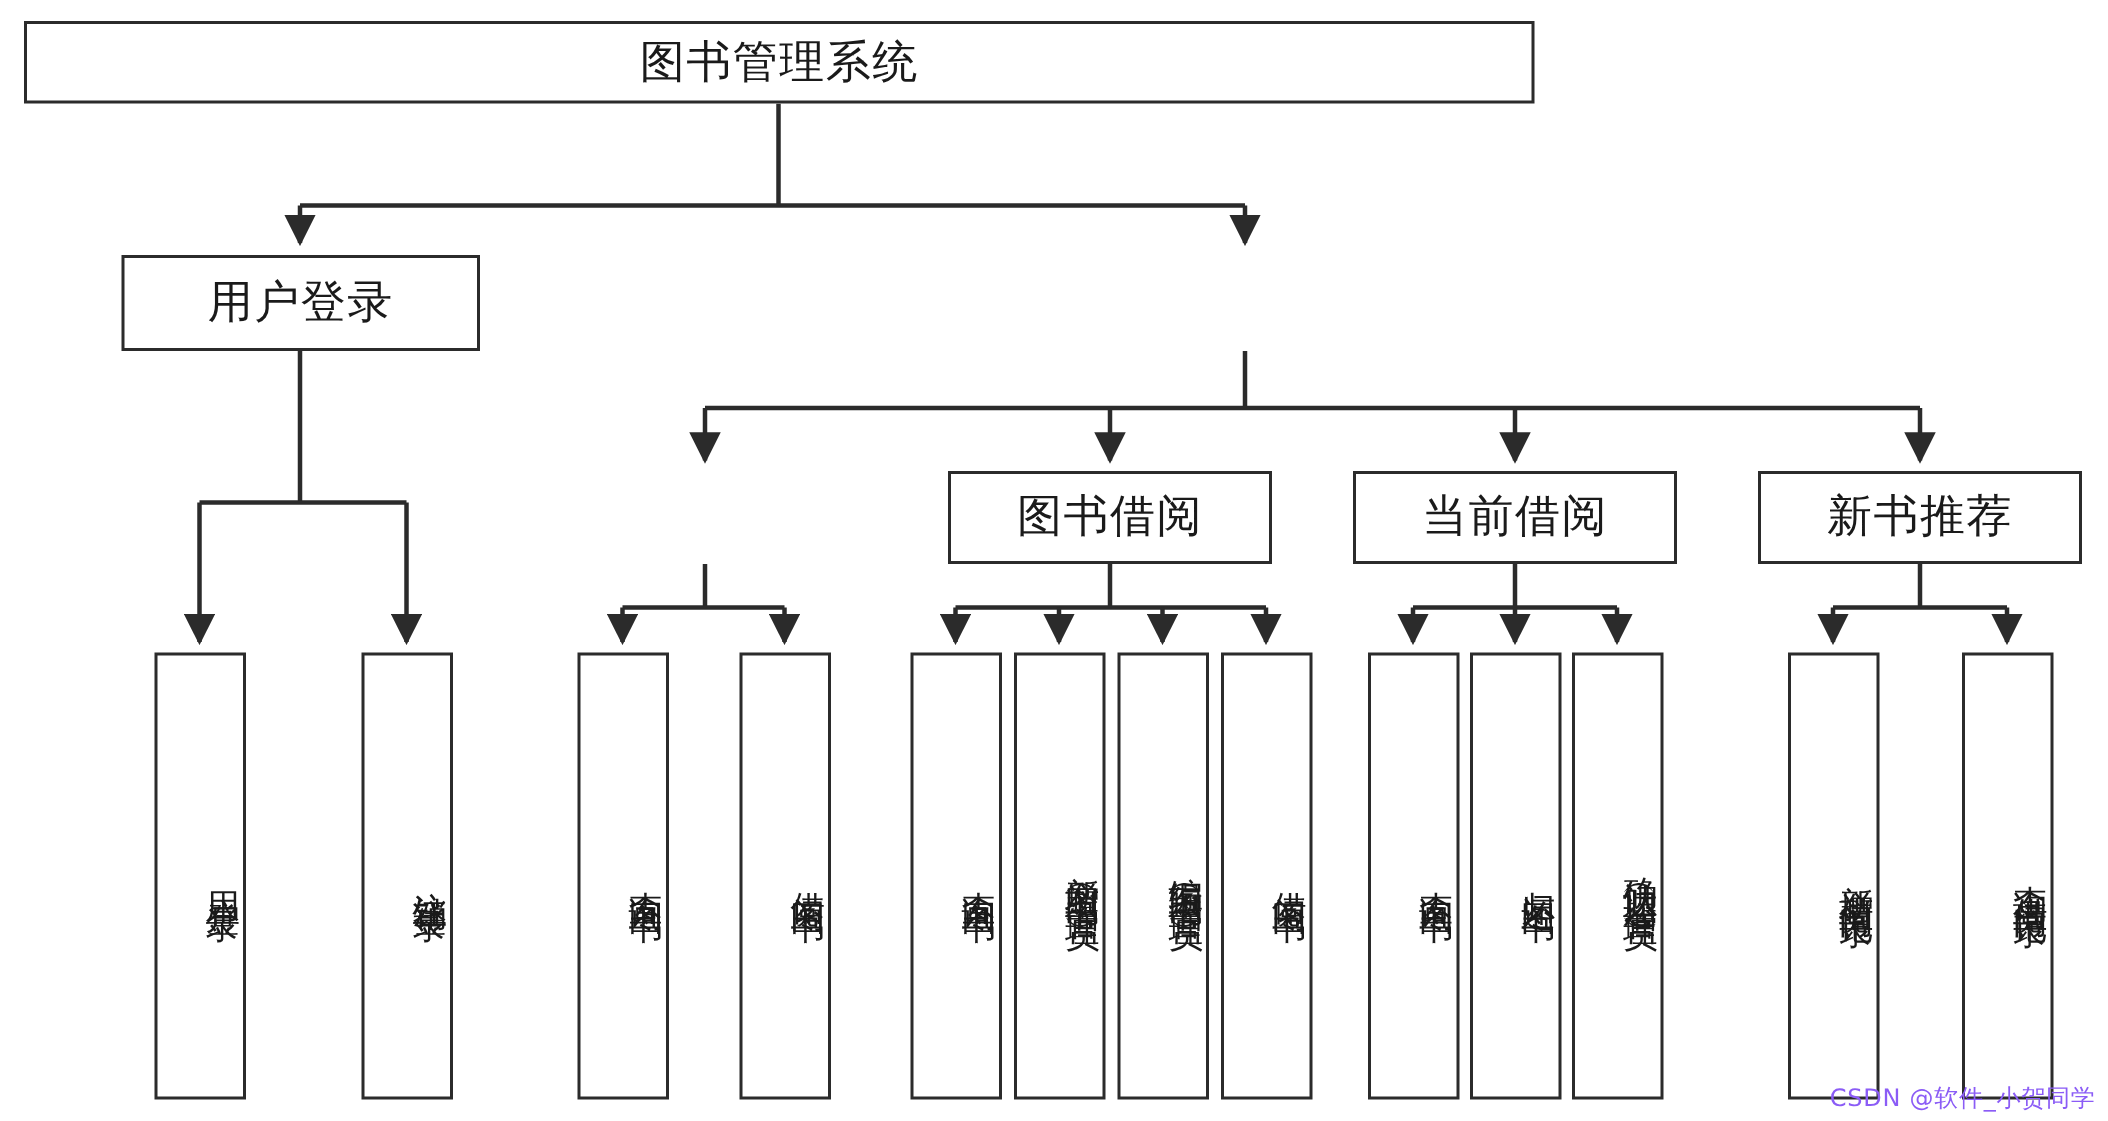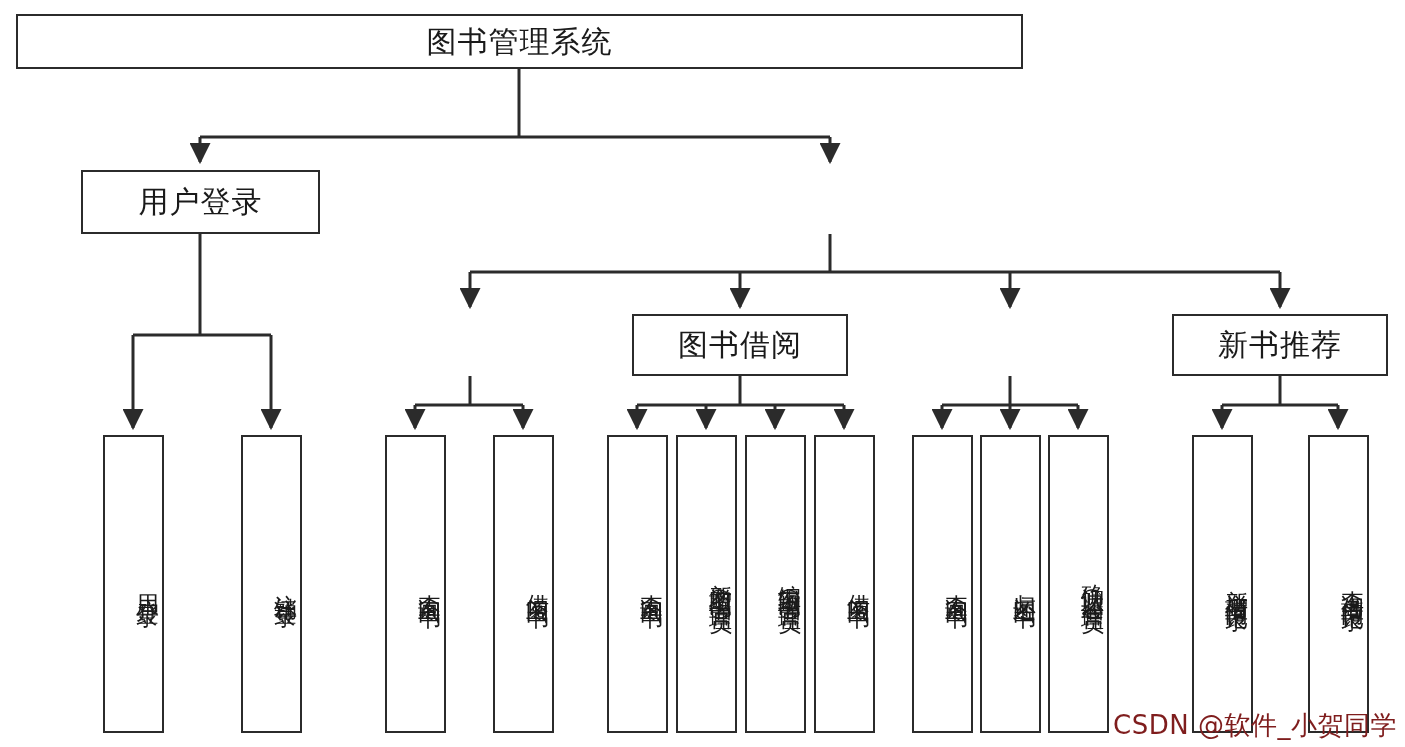--- a/index.html
+++ b/index.html
@@ -55,22 +55,22 @@
   .node.vert .vtext {
     writing-mode: vertical-rl;
     text-orientation: upright;
     display: block;
     white-space: nowrap;
   }
   .watermark {
     position: absolute;
     right: 8px;
     bottom: 4px;
-    font-size: 26px;
-    color: #7f1d1d;
+    font-size: 16px;
+    color: #8b5cf6;
     letter-spacing: 0.5px;
     white-space: nowrap;
   }
 </style>
 </head>
 <body>
 
 <div id="diagram-root">
 
   <svg id="edge-layer" viewBox="0 0 1405 747" width="1405" height="747" xmlns="http://www.w3.org/2000/svg">
@@ -127,20 +127,23 @@
     <span>图书管理系统</span>
   </div>
 
   <div class="node horiz" style="left:81px; top:170px; width:239px; height:64px;">
     <span>用户登录</span>
   </div>
 
   <div class="node horiz" style="left:632px; top:314px; width:216px; height:62px;">
     <span>图书借阅</span>
   </div>
+  <div class="node horiz" style="left:902px; top:314px; width:216px; height:62px;">
+    <span>当前借阅</span>
+  </div>
   <div class="node horiz" style="left:1172px; top:314px; width:216px; height:62px;">
     <span>新书推荐</span>
   </div>
 
   <div class="node vert" style="left:103px; top:435px; width:61px; height:298px;">
     <span class="vtext">用户登录</span>
   </div>
   <div class="node vert" style="left:241px; top:435px; width:61px; height:298px;">
     <span class="vtext">注销登录</span>
   </div>

